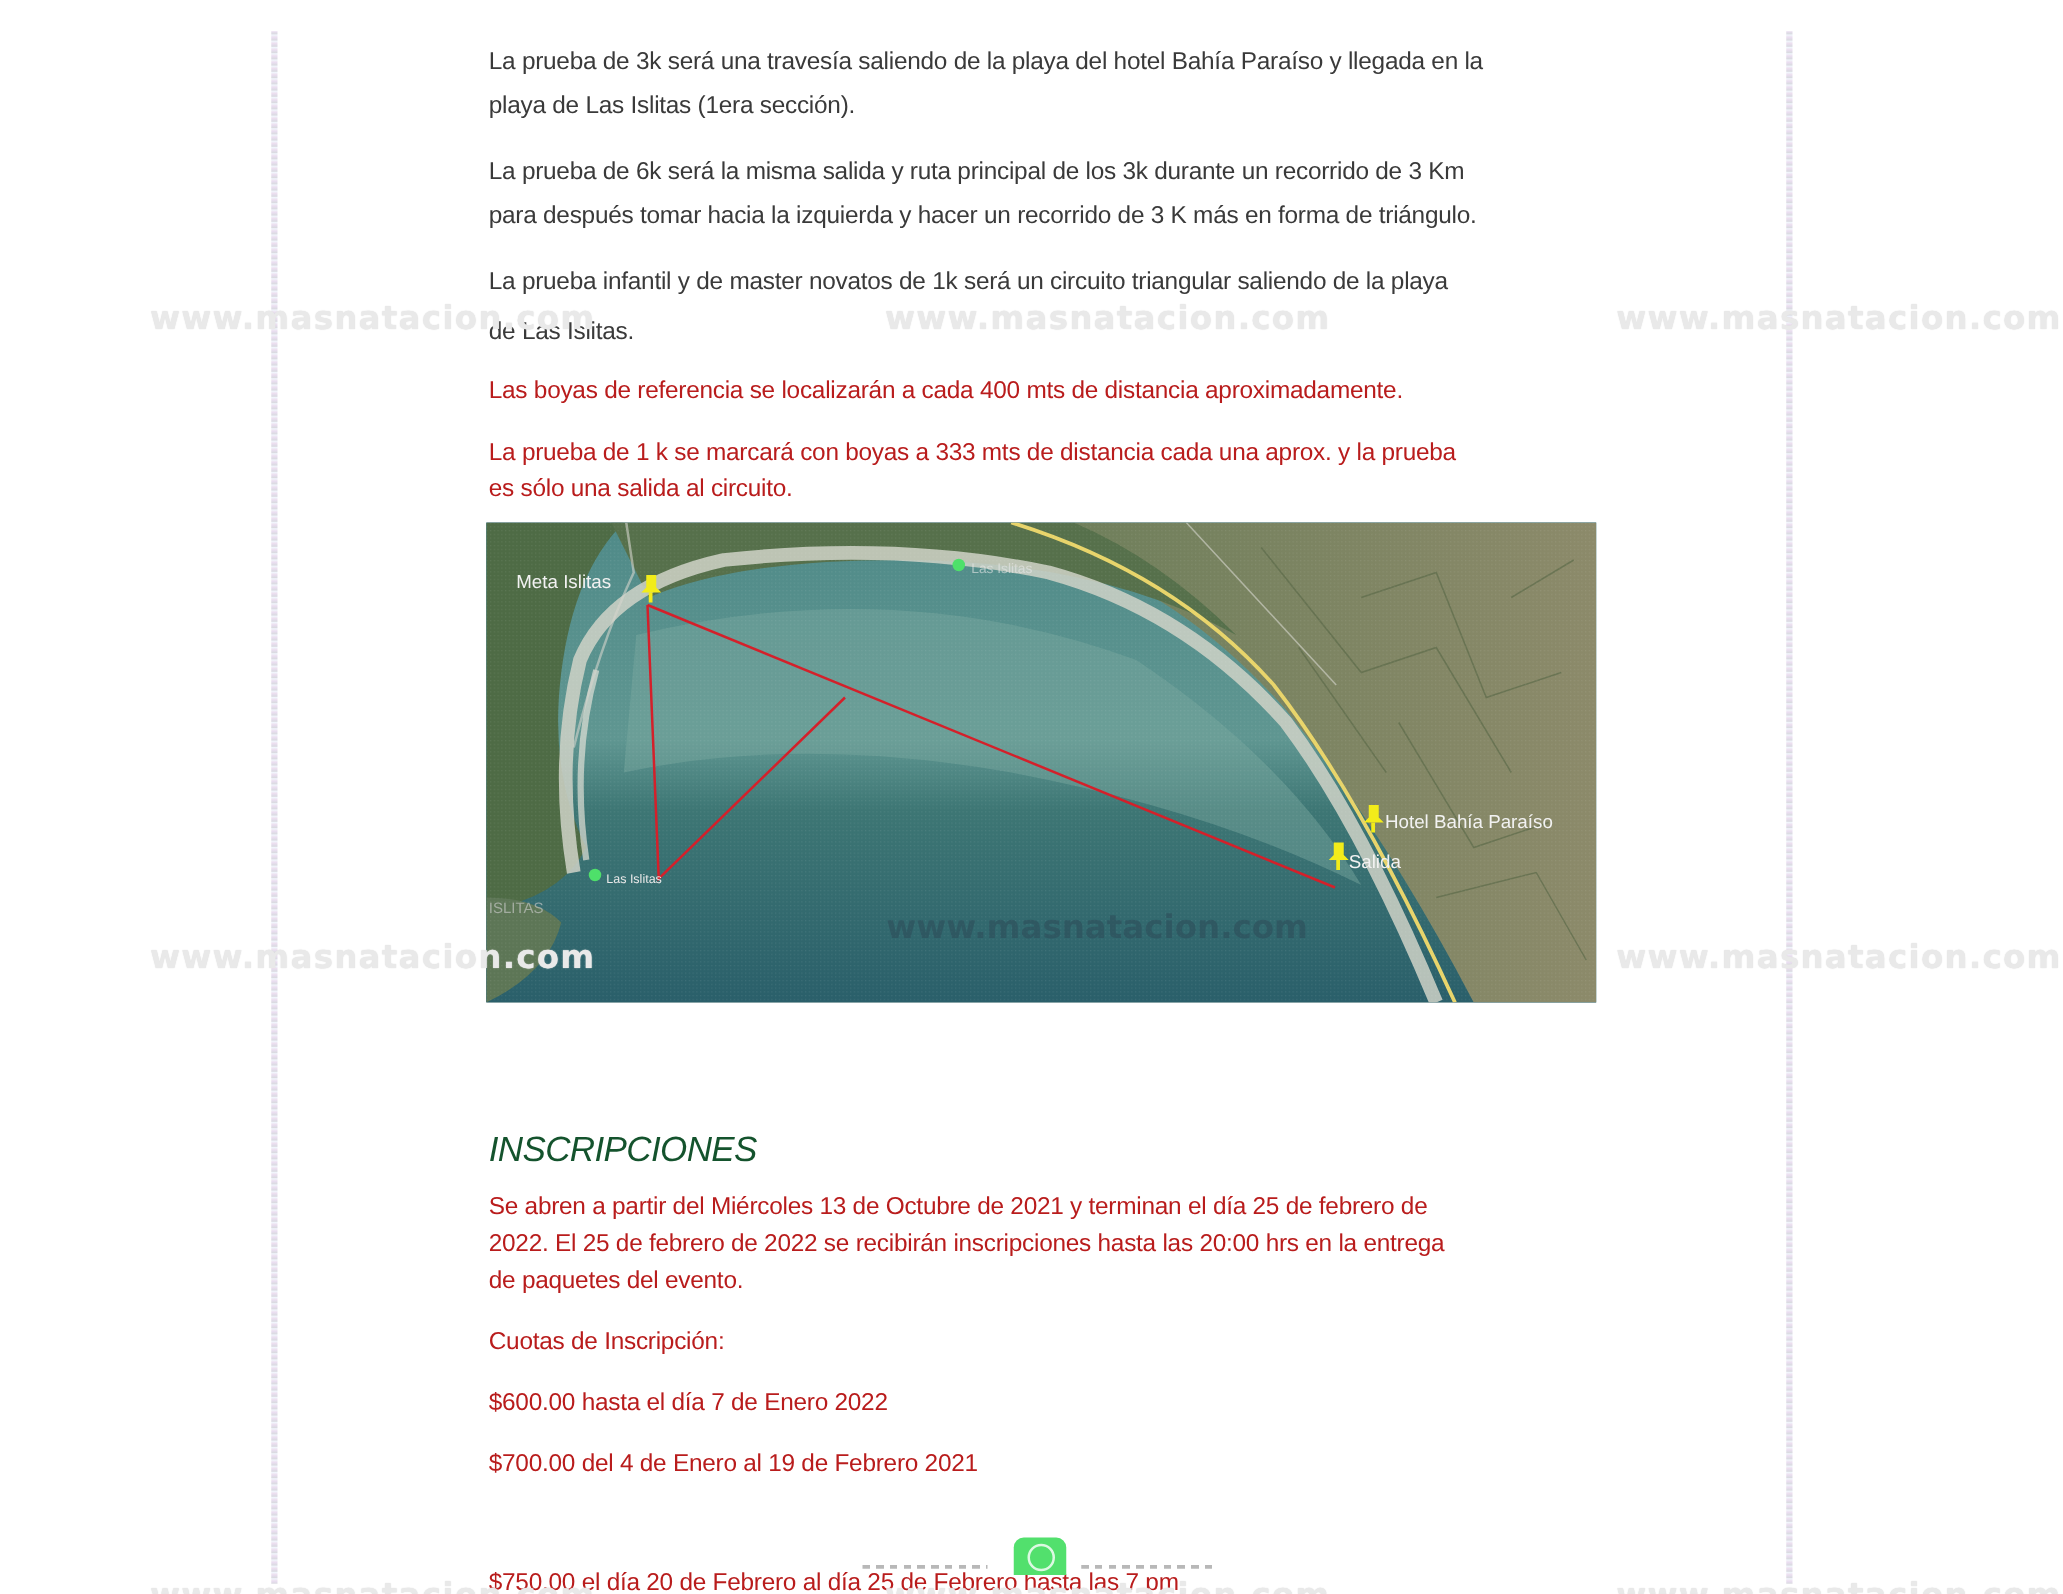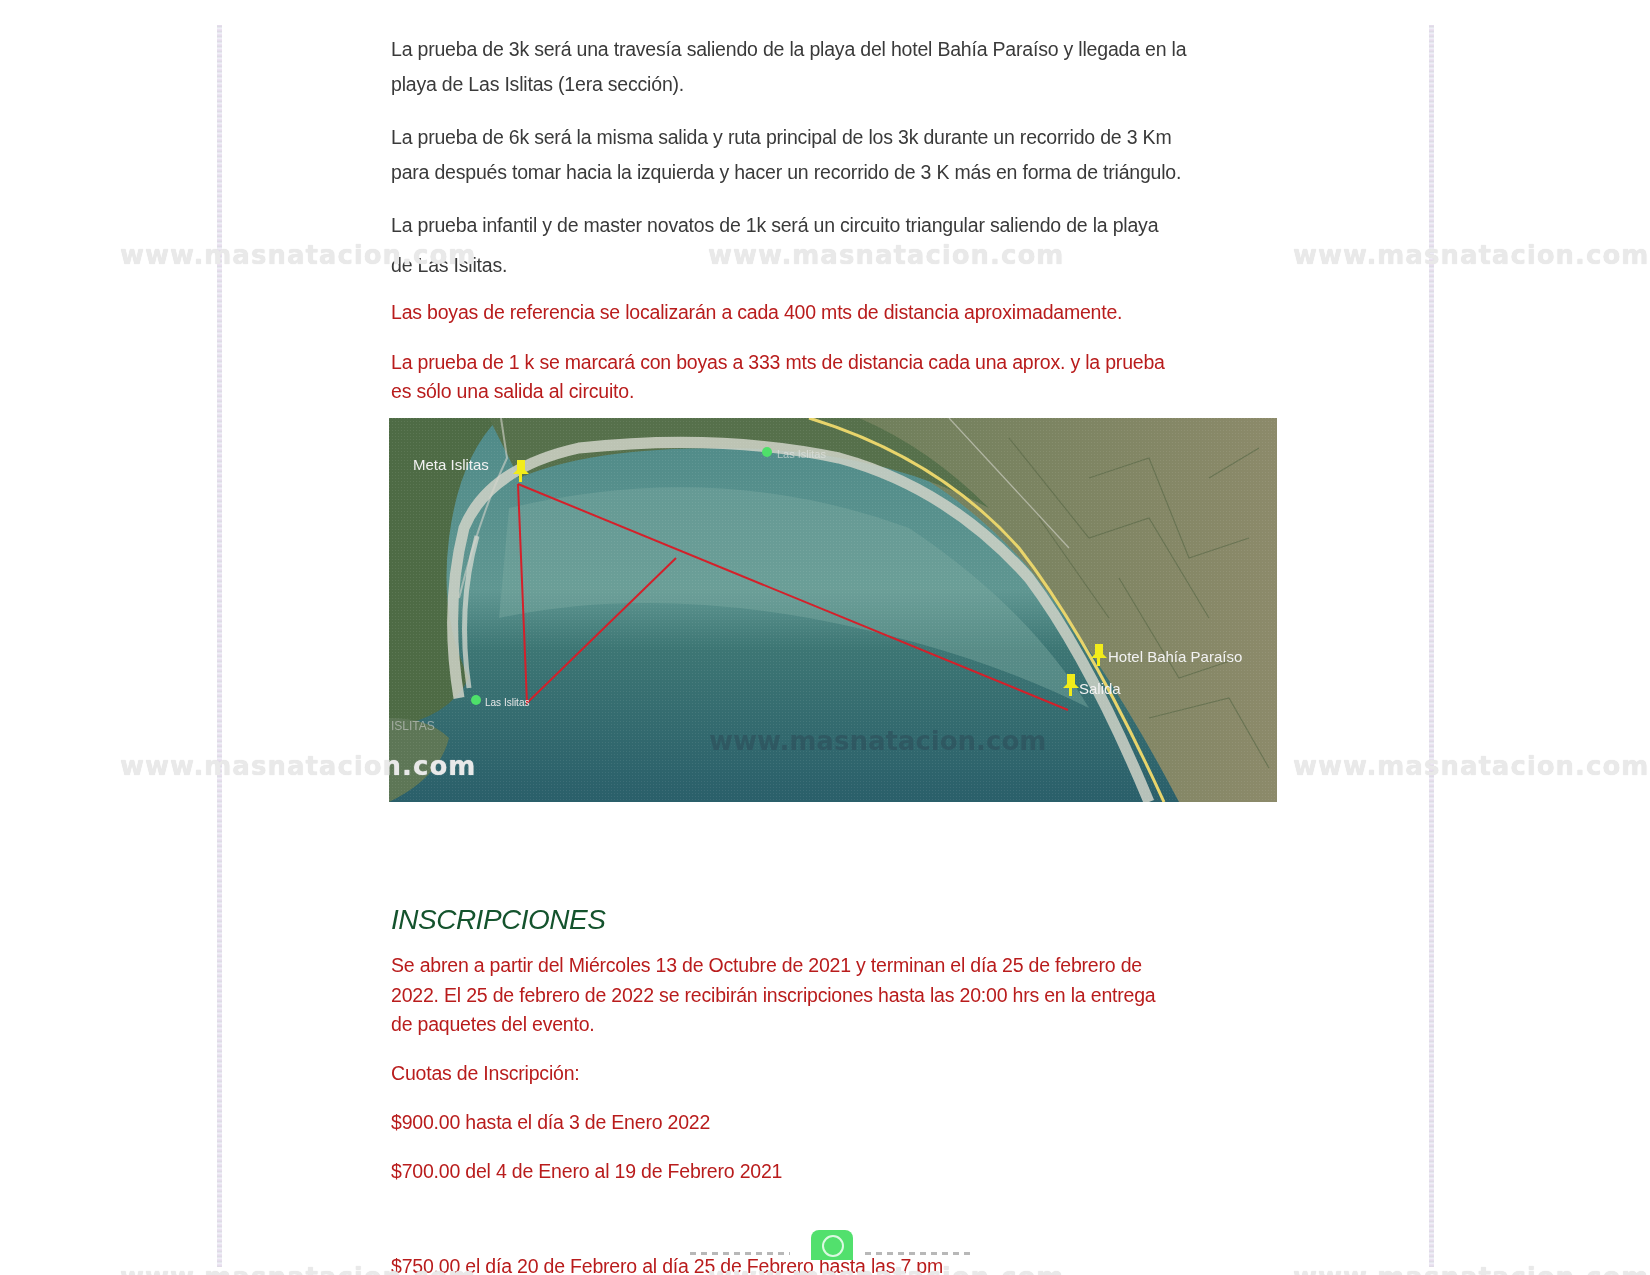--- a/index.html
+++ b/index.html
@@ -143,21 +143,21 @@
   </svg>
 </div>
 
 <div class="heading">INSCRIPCIONES</div>
 
 <div class="p dark" style="top:950px;">Se abren a partir del Miércoles 13 de Octubre de 2021 y terminan el día 25 de febrero de</div>
 <div class="p dark" style="top:980px;">2022. El 25 de febrero de 2022 se recibirán inscripciones hasta las 20:00 hrs en la entrega</div>
 <div class="p dark" style="top:1009px;">de paquetes del evento.</div>
 
 <div class="p dark" style="top:1058px;">Cuotas de Inscripción:</div>
-<div class="p dark" style="top:1107px;">$900.00 hasta el día 3 de Enero 2022</div>
+<div class="p dark" style="top:1107px;">$600.00 hasta el día 7 de Enero 2022</div>
 <div class="p dark" style="top:1156px;">$700.00 del 4 de Enero al 19 de Febrero 2021</div>
 <div class="p dark" style="top:1205px;margin-top:46px;">$750.00 el día 20 de Febrero al día 25 de Febrero hasta las 7 pm</div>
 
 <div class="dashes" style="left:690px; width:100px;"></div>
 <div class="wa-icon"></div>
 <div class="dashes" style="left:865px; width:110px;"></div>
 
 <div class="watermark" style="left:120px; top:240px;">www.masnatacion.com</div>
 <div class="watermark" style="left:708px; top:240px;">www.masnatacion.com</div>
 <div class="watermark" style="left:1293px; top:240px;">www.masnatacion.com</div>

